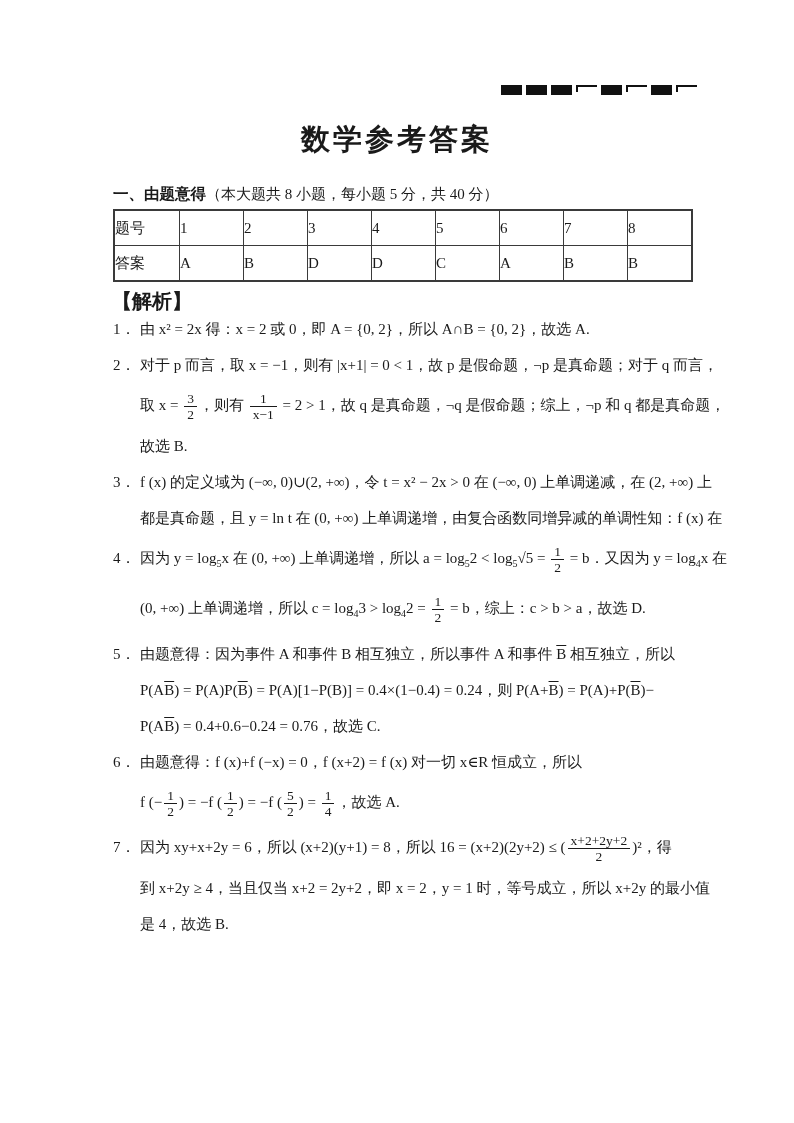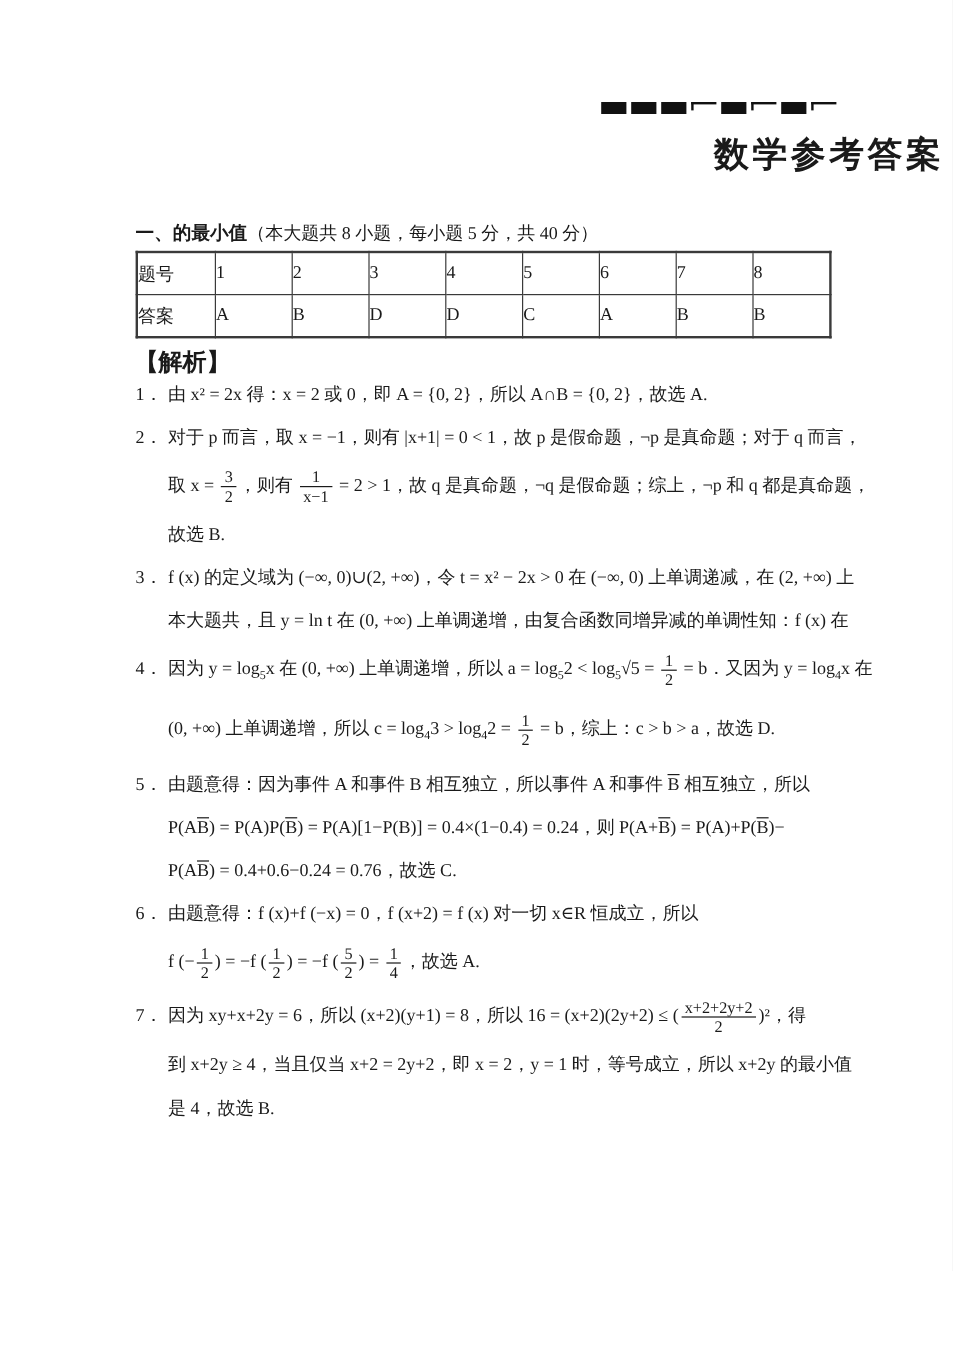--- a/index.html
+++ b/index.html
@@ -8,21 +8,21 @@
     background:#ffffff; color:#1a1a1a; overflow:hidden;
     font-family:"Liberation Serif","DejaVu Serif","DejaVu Sans",serif;
   }
   
   .corner-marks { position:absolute; top:85px; left:501px; display:flex; gap:4px; align-items:flex-start; }
   .mark { display:inline-block; width:21px; height:10px; box-sizing:border-box; }
   .mark.filled { background:#111; }
   .mark.corner { height:7px; border-top:2px solid #111; border-left:2px solid #111; background:transparent; }
   
   .title {
-    position:absolute; top:102px; left:0; right:0; margin:7px; text-align:right;
+    position:absolute; top:102px; left:0; right:0; margin:18px; text-align:center;
     font-size:29px; font-weight:bold; letter-spacing:3px;
   }
   
   .section-heading { position:absolute; top:184px; left:113px; right:90px; font-size:15px; white-space:nowrap; }
   .sh-bold { font-family:"Liberation Sans","DejaVu Sans",sans-serif; font-weight:bold; font-size:15.5px; }
   .sh-note { font-size:15px; }
   
   .ans-table { position:absolute; top:209px; left:113px; border-collapse:collapse; border:2px solid #3a3a3a; }
   .ans-table td {
     border:1px solid #3a3a3a; width:63px; height:34px; text-align:left;
@@ -57,21 +57,21 @@
       <span class="mark filled"></span>
       <span class="mark corner"></span>
       <span class="mark filled"></span>
       <span class="mark corner"></span>
       <span class="mark filled"></span>
       <span class="mark corner"></span>
     </div>
 
   <h1 class="title">数学参考答案</h1>
 
-  <div class="section-heading"><span class="sh-bold">一、的最小值</span><span class="sh-note">（本大题共 8 小题，每小题 5 分，共 40 分）</span></div>
+  <div class="section-heading"><span class="sh-bold">一、由题意得</span><span class="sh-note">（本大题共 8 小题，每小题 5 分，共 40 分）</span></div>
 
   <table class="ans-table">
     <tbody>
         <tr>
       <td class="lbl">题号</td>
       <td>1</td>
       <td>2</td>
       <td>3</td>
       <td>4</td>
       <td>5</td>
@@ -108,21 +108,21 @@
             <span class="fd">2</span>
           </span>，则有 <span class="frac">
             <span class="fn">1</span>
             <span class="fd">x−1</span>
           </span> = 2 &gt; 1，故 q 是真命题，¬q 是假命题；综上，¬p 和 q 都是真命题，</div>
       <div class="sline">故选 B.</div>
     </div>
 
     <div class="sol">
       <div class="sline first"><span class="sol-num">3．</span><span>f (x) 的定义域为 (−∞, 0)∪(2, +∞)，令 t = x² − 2x &gt; 0 在 (−∞, 0) 上单调递减，在 (2, +∞) 上</span></div>
-      <div class="sline">本大题共，且 y = ln t 在 (0, +∞) 上单调递增，由复合函数同增异减的单调性知：f (x) 在</div>
+      <div class="sline">都是真命题，且 y = ln t 在 (0, +∞) 上单调递增，由复合函数同增异减的单调性知：f (x) 在</div>
     </div>
 
     <div class="sol">
       <div class="sline first tall"><span class="sol-num">4．</span><span>因为 y = log<sub>5</sub>x 在 (0, +∞) 上单调递增，所以 a = log<sub>5</sub>2 &lt; log<sub>5</sub>√5 = <span class="frac">
               <span class="fn">1</span>
               <span class="fd">2</span>
             </span> = b．又因为 y = log<sub>4</sub>x 在</span></div>
       <div class="sline tall">(0, +∞) 上单调递增，所以 c = log<sub>4</sub>3 &gt; log<sub>4</sub>2 = <span class="frac">
             <span class="fn">1</span>
             <span class="fd">2</span>

